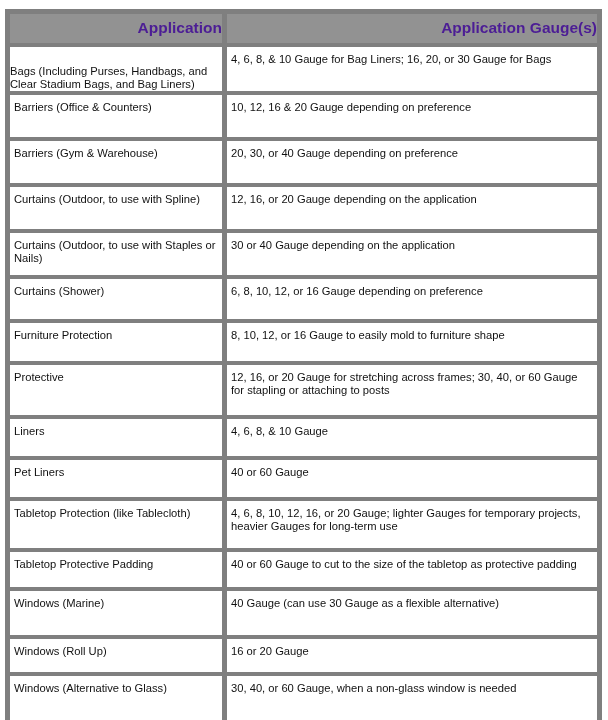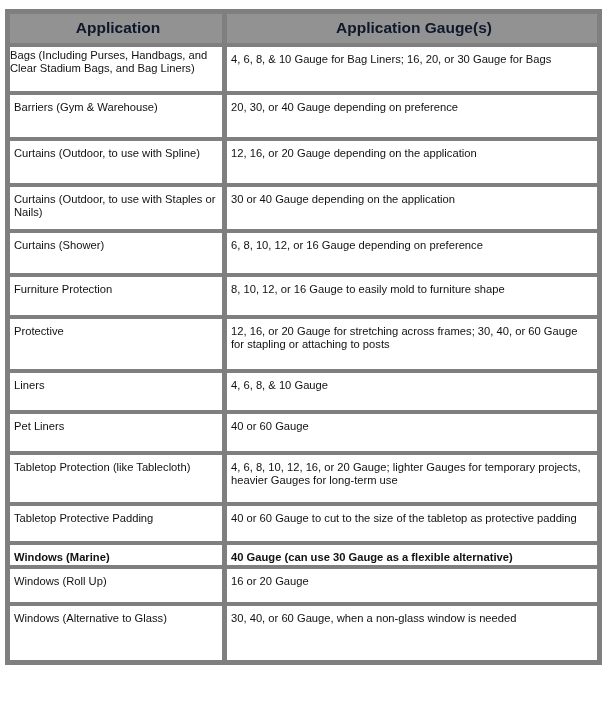--- a/index.html
+++ b/index.html
@@ -7,51 +7,55 @@
   .tbl-wrap {
     position: absolute; left: 5px; top: 9px; width: 597px;
     background: #7f7f7f;
     padding: 5px 5px 5px 5px;
     box-sizing: border-box;
   }
   table { border-collapse: separate; border-spacing: 0; width: 100%; table-layout: fixed; }
   td, th { vertical-align: top; box-sizing: border-box; padding: 0; }
   col.c1 { width: 217px; }
   th {
-    background: #929292; color: #0f172a; font-weight: bold; font-size: 15.5px; text-align: center;
+    background: #929292; color: #4c1d95; font-weight: bold; font-size: 15.5px; text-align: right;
     height: 29px; padding: 5px 0 0 4px;
   }
   th.first { border-right: 5px solid #7f7f7f; }
   td {
     background: #ffffff; color: #111; font-size: 11.2px; line-height: 13px;
     padding: 6px 4px 0 4px;
     border-top: 4px solid #7f7f7f;
   }
   td.first { border-right: 5px solid #7f7f7f; }
-  td.tight { padding-left: 0; padding-top: 2px; margin-left: 31px; }
+  td.tight { padding-left: 0; padding-top: 18px; margin-left: 31px; }
 </style>
 </head>
 <body>
 
 <div class="tbl-wrap">
   <table>
     <colgroup>
         <col class="c1">
         <col class="c2">
       </colgroup>
     <thead>
       <tr>
         <th class="first">Application</th>
         <th>Application Gauge(s)</th>
       </tr>
     </thead>
     <tbody id="tbody">
         <tr style="height: 48px;">
           <td class="first tight">Bags (Including Purses, Handbags, and Clear Stadium Bags, and Bag Liners)</td>
           <td class="val">4, 6, 8, &amp; 10 Gauge for Bag Liners; 16, 20, or 30 Gauge for Bags</td>
+        </tr>
+        <tr style="height: 46px;">
+          <td class="first">Barriers (Office &amp; Counters)</td>
+          <td class="val">10, 12, 16 &amp; 20 Gauge depending on preference</td>
         </tr>
         <tr style="height: 46px;">
           <td class="first">Barriers (Gym &amp; Warehouse)</td>
           <td class="val">20, 30, or 40 Gauge depending on preference</td>
         </tr>
         <tr style="height: 46px;">
           <td class="first">Curtains (Outdoor, to use with Spline)</td>
           <td class="val">12, 16, or 20 Gauge depending on the application</td>
         </tr>
         <tr style="height: 46px;">
@@ -79,21 +83,21 @@
           <td class="val">40 or 60 Gauge</td>
         </tr>
         <tr style="height: 51px; border-radius: 17px;">
           <td class="first">Tabletop Protection (like Tablecloth)</td>
           <td class="val">4, 6, 8, 10, 12, 16, or 20 Gauge; lighter Gauges for temporary projects, heavier Gauges for long-term use</td>
         </tr>
         <tr style="height: 39px; padding-left: 44px;">
           <td class="first">Tabletop Protective Padding</td>
           <td class="val">40 or 60 Gauge to cut to the size of the tabletop as protective padding</td>
         </tr>
-        <tr style="height: 24px; font-weight: bold;">
+        <tr style="height: 48px;">
           <td class="first">Windows (Marine)</td>
           <td class="val">40 Gauge (can use 30 Gauge as a flexible alternative)</td>
         </tr>
         <tr style="height: 37px; border-radius: 11px;">
           <td class="first">Windows (Roll Up)</td>
           <td class="val">16 or 20 Gauge</td>
         </tr>
         <tr style="height: 58px;">
           <td class="first">Windows (Alternative to Glass)</td>
           <td class="val">30, 40, or 60 Gauge, when a non-glass window is needed</td>

